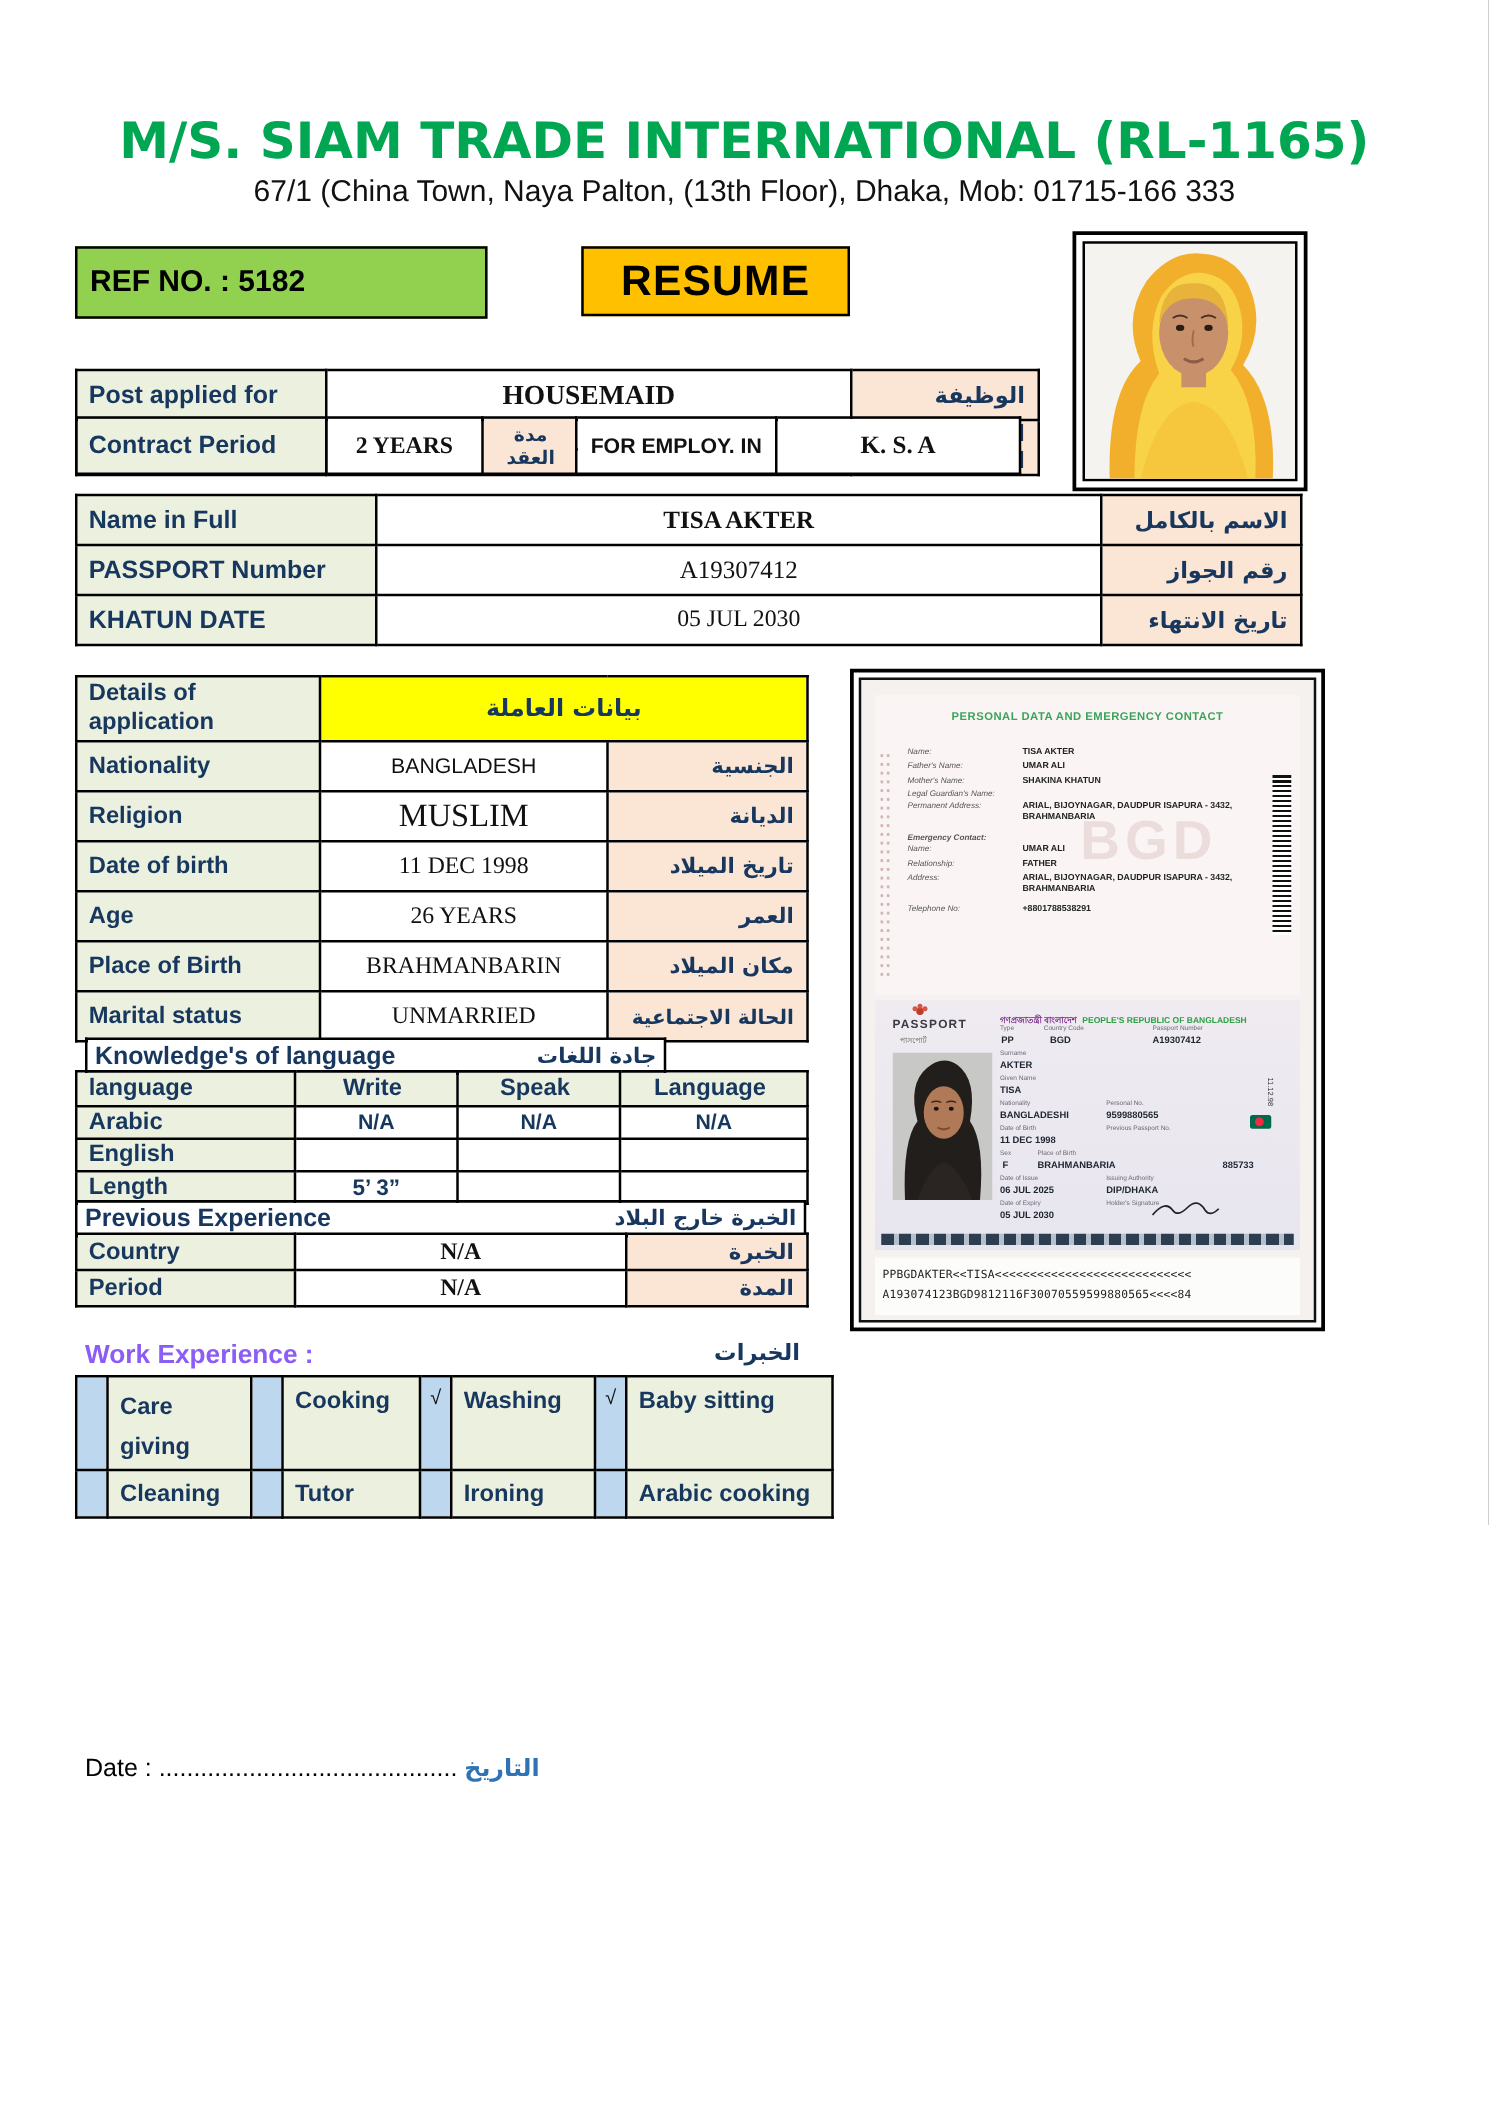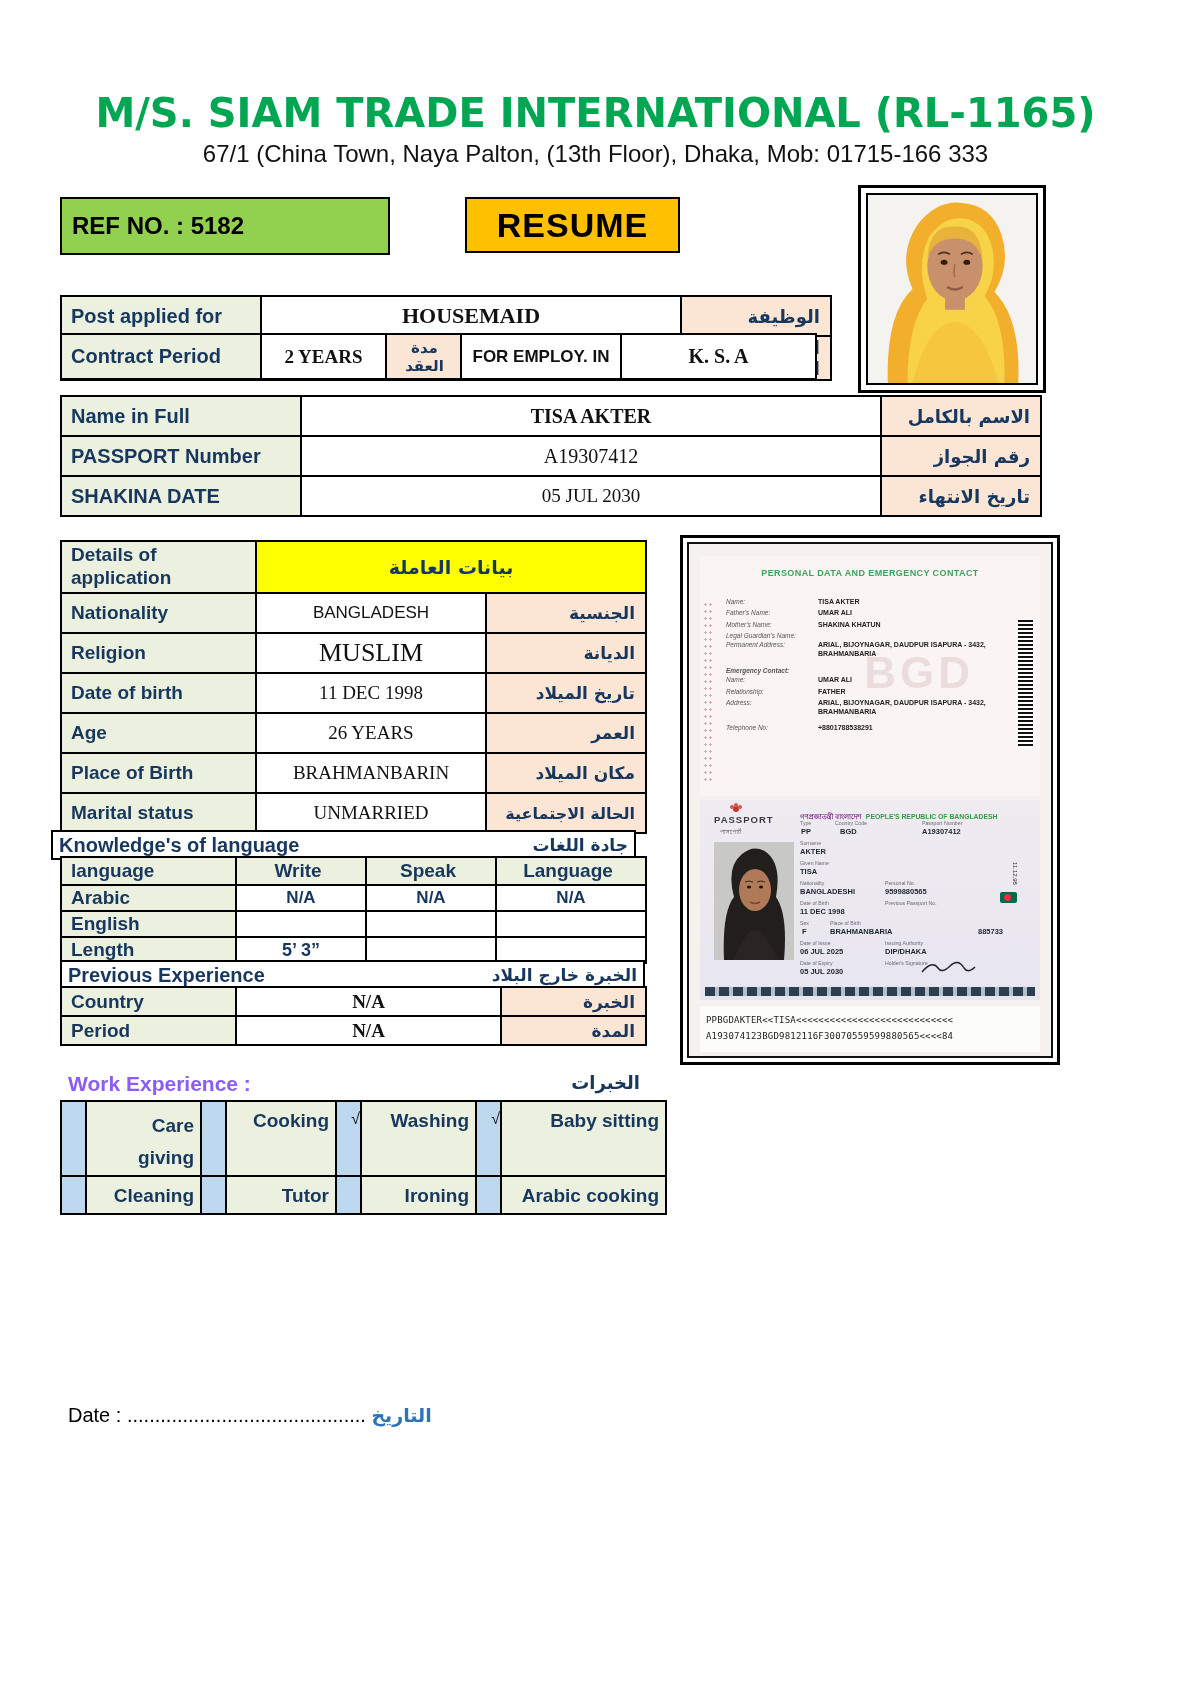--- a/index.html
+++ b/index.html
@@ -34,21 +34,21 @@
                border:3px solid #000;background:#fff;box-sizing:border-box;padding:5px;}
   .photo-inner{width:100%;height:100%;border:2px solid #000;box-sizing:border-box;overflow:hidden;}
   
   .rowflex{display:flex;justify-content:space-between;align-items:center;width:100%;}
   .kl{color:#17375E;font-weight:bold;font-size:20px;}
   .kr{color:#17375E;font-weight:bold;font-size:17px;font-family:"DejaVu Sans",sans-serif;direction:rtl;}
   
   .we-title{position:absolute;left:68px;top:1072px;font-size:21px;font-weight:bold;color:#8b5cf6;}
   .we-title-ar{position:absolute;left:540px;top:1072px;width:100px;text-align:right;font-size:18px;
                font-weight:bold;color:#17375E;font-family:"DejaVu Sans",sans-serif;direction:rtl;}
-  table.we td{vertical-align:top;padding-top:8px;text-align:right;}
+  table.we td{vertical-align:top;padding-top:8px;}
   .chk{background:#BDD7EE;text-align:center;font-size:16px;color:#111;padding:8px 0 0 0!important;}
   .wlab{background:#EBF1DE;color:#17375E;font-weight:bold;font-size:19px;padding-left:9px!important;}
   
   .dateline{position:absolute;left:68px;top:1404px;font-size:20px;color:#000;}
   .dateline .ar{color:#2E74B5;font-family:"DejaVu Sans",sans-serif;font-size:19px;font-weight:bold;}
   
   .scan-box{position:absolute;left:680px;top:535px;width:380px;height:530px;border:3px solid #000;
             background:#fff;box-sizing:border-box;}
   .scan-inner{position:absolute;inset:4px;border:2px solid #111;background:#F4F1EE;}
   .pp-top{position:absolute;left:11px;top:12px;width:340px;height:240px;background:#FAF5F4;}
@@ -163,21 +163,21 @@
       <td class="lab">Name in Full</td>
       <td class="vser white" style="font-weight:bold;font-size:20px;">TISA AKTER</td>
       <td class="arc">الاسم بالكامل</td>
     </tr>
     <tr style="height:40px">
       <td class="lab">PASSPORT Number</td>
       <td class="vser white" style="font-size:20px;">A19307412</td>
       <td class="arc">رقم الجواز</td>
     </tr>
     <tr style="height:40px">
-      <td class="lab">SHAKINA DATE</td>
+      <td class="lab">KHATUN DATE</td>
       <td class="vser white" style="font-size:19px;">05 JUL 2030</td>
       <td class="arc">تاريخ الانتهاء</td>
     </tr>
   </tbody>
     </table>
 
   <table class="t" style="left:60px;top:540px;width:585px;">
     <colgroup>
         <col style="width:195px">
         <col style="width:230px">
@@ -214,21 +214,21 @@
       <td class="arc" style="font-size:17px;">مكان الميلاد</td>
     </tr>
     <tr style="height:40px">
       <td class="lab-sm">Marital status</td>
       <td class="vser white" style="font-size:19px;">UNMARRIED</td>
       <td class="arc" style="font-size:16px;">الحالة الاجتماعية</td>
     </tr>
   </tbody>
     </table>
 
-  <table class="t" style="left:51px;top:830px;width:585px;">
+  <table class="t" style="left:68px;top:830px;width:465px;">
     <tbody>
         <tr style="height:28px">
           <td class="white">
       <div class="rowflex">
         <span class="kl">Knowledge's of language</span>
         <span class="kr">جادة اللغات</span>
       </div>
     </td>
         </tr>
   </tbody>

